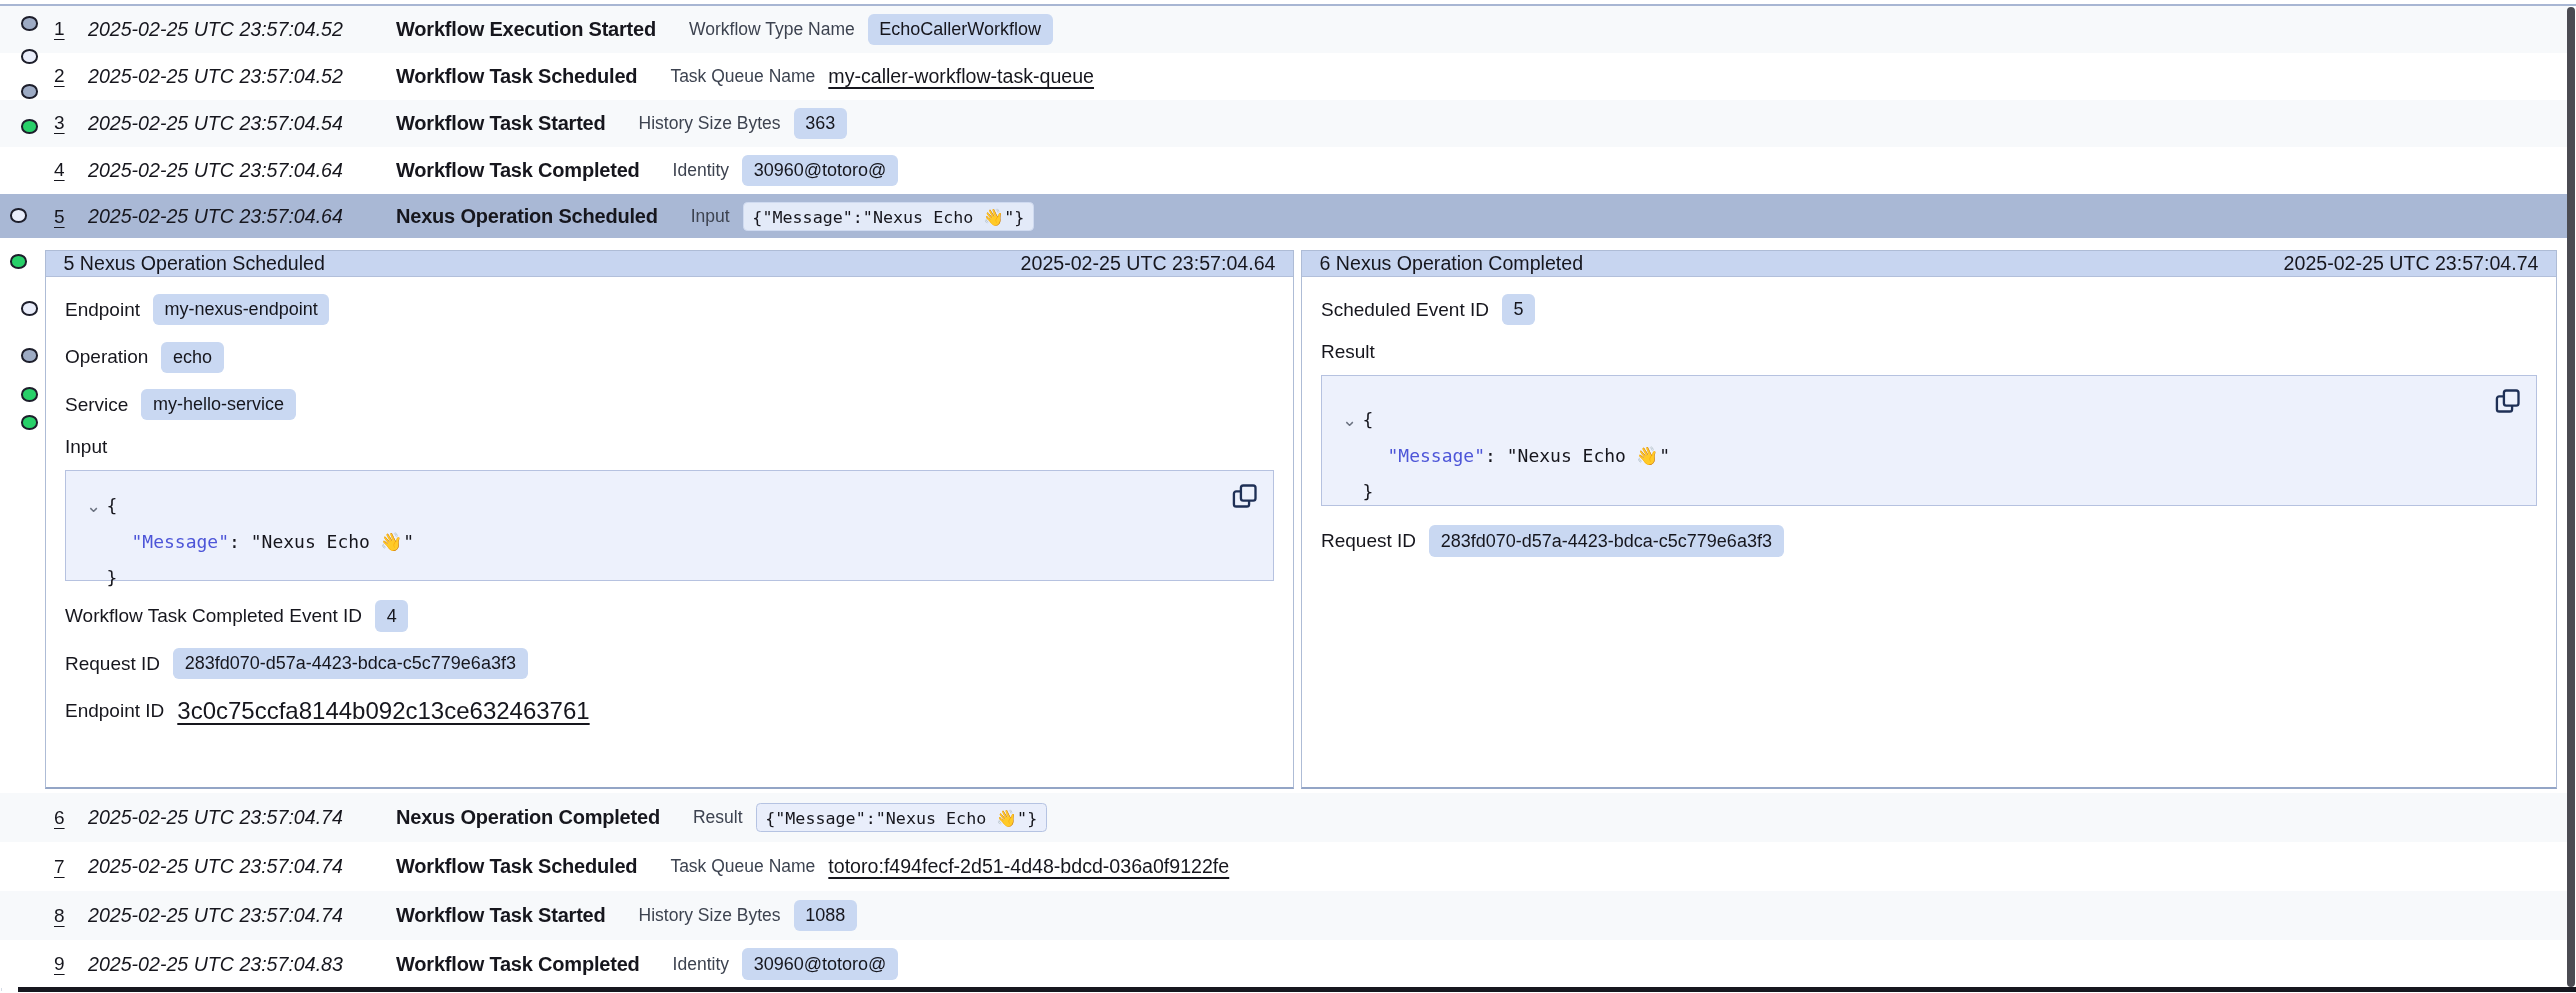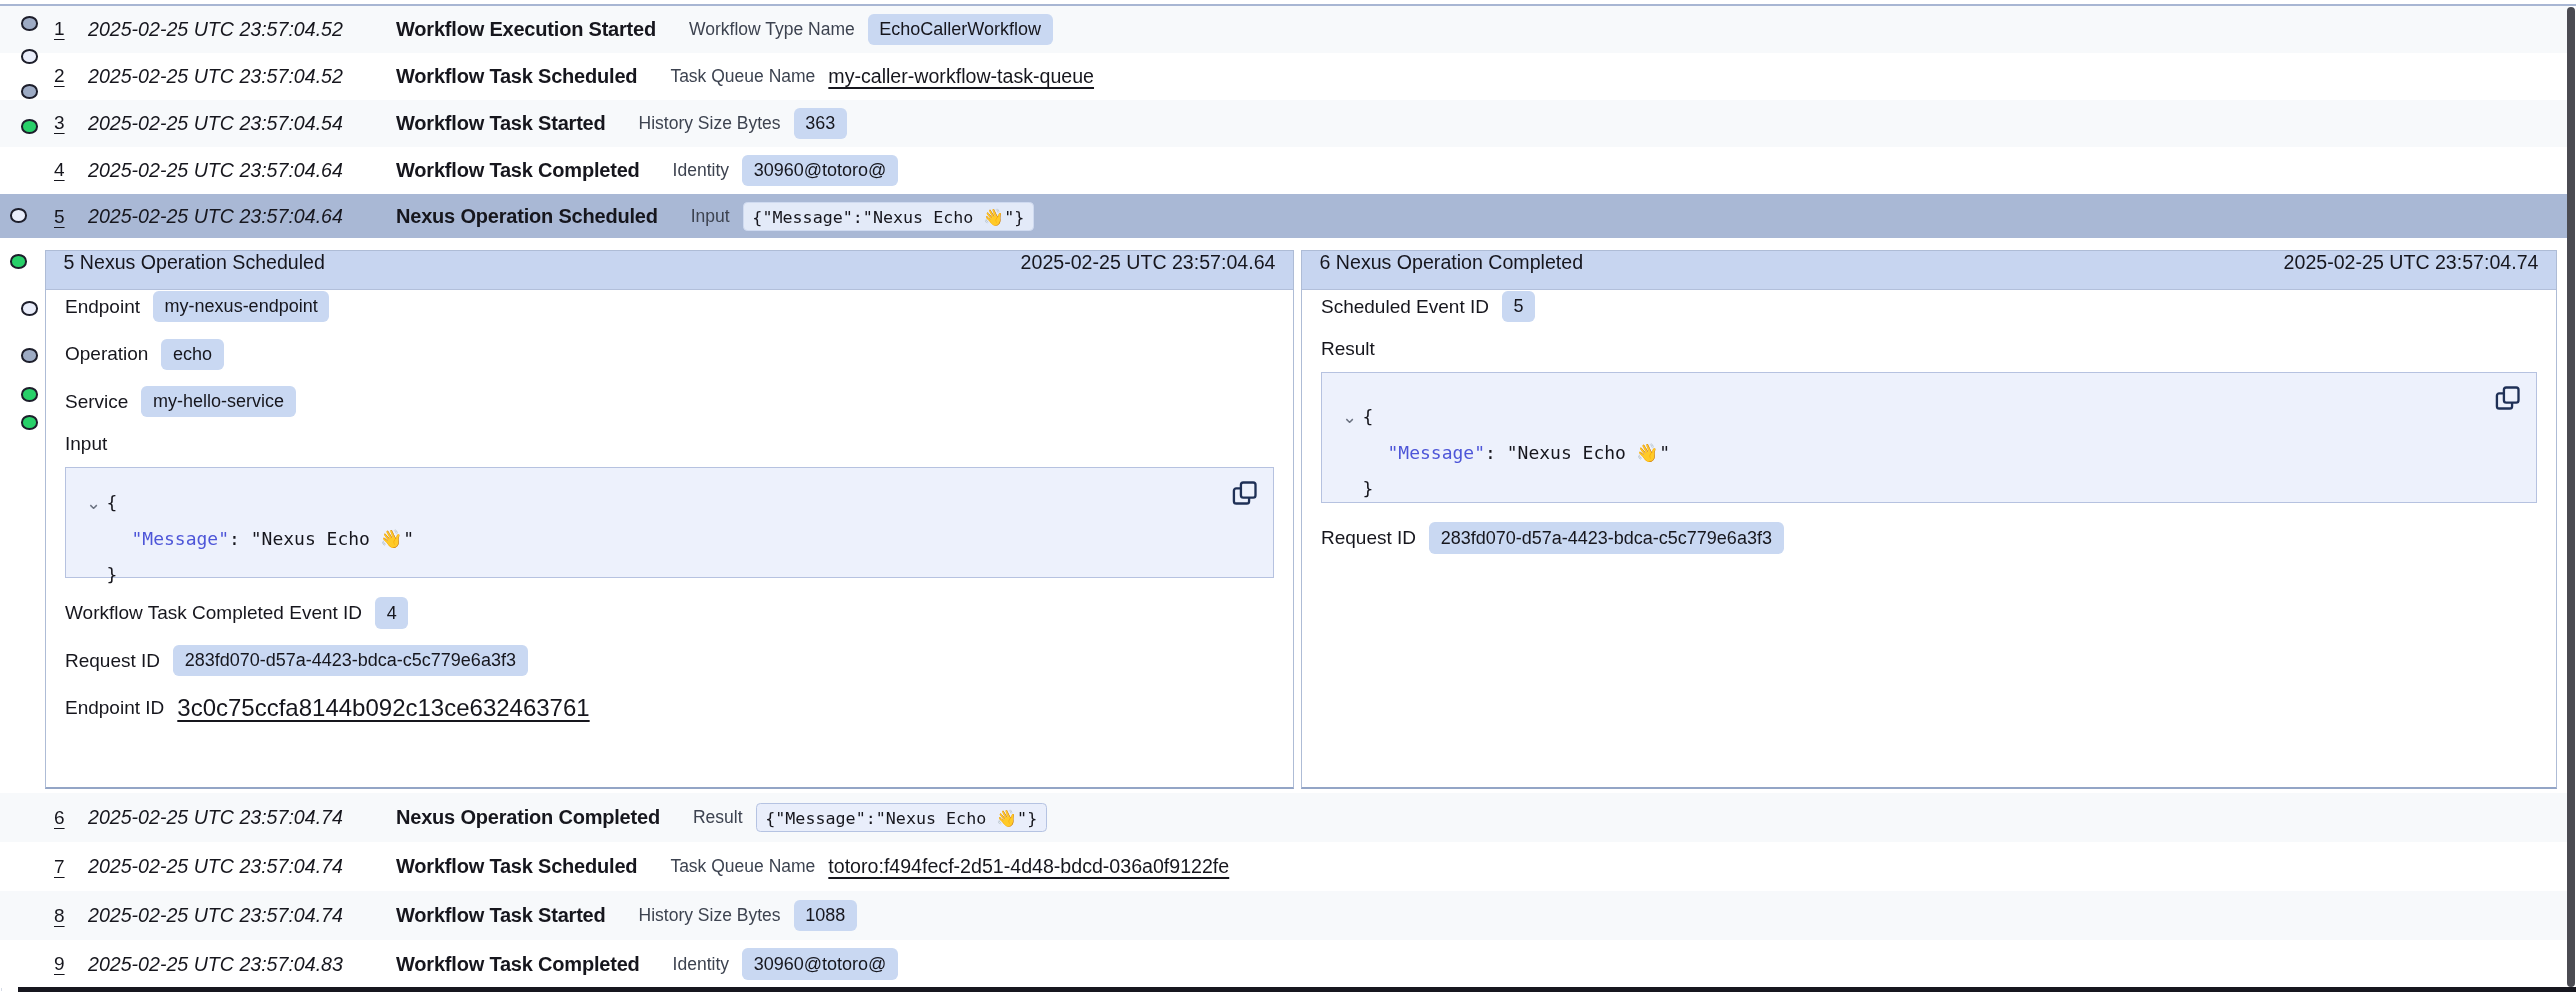--- a/index.html
+++ b/index.html
@@ -41,26 +41,26 @@
   .row.selected .badge.mono{background:#e3eaf8;border-color:#cfdaf0;}
   .vlink{font-size:19.6px;color:#16161d;text-decoration:underline;text-underline-offset:4.4px;
          text-decoration-thickness:1.5px;cursor:pointer;white-space:nowrap;}
 
   
   .expanded{position:absolute;left:0;top:238px;width:2576px;height:555px;background:#ffffff;}
   .card{position:absolute;top:12.4px;height:539px;background:#ffffff;
         border:1.5px solid #aebcd6;border-bottom:2.2px solid #93a5c6;box-sizing:border-box;}
   .card.leftcard{left:45px;width:1249px;}
   .card.rightcard{left:1301px;width:1256px;}
-  .card-header{height:39px;background:#c7d5f0;border-bottom:1.5px solid #b2bfda;
-               display:flex;justify-content:space-between;
+  .card-header{height:26px;background:#c7d5f0;border-bottom:1.5px solid #b2bfda;
+               display:flex;align-items:center;justify-content:space-between;
                padding:0 17.5px;box-sizing:border-box;cursor:pointer;}
   .card-title{font-size:19.6px;}
   .card-ts{font-size:19.6px;}
-  .card-body{padding:0 19px;box-sizing:border-box;}
+  .card-body{padding:16px 19px;box-sizing:border-box;}
   .field{display:flex;align-items:center;height:33px;margin-bottom:14.5px;gap:13px;}
   .flabel{font-size:19px;white-space:nowrap;}
   .section-label{font-size:19px;height:25px;margin-bottom:8.7px;margin-top:2.9px;}
   .codeblock{position:relative;background:#edf1fc;border:1.5px solid #b6c2e0;
              font-family:"DejaVu Sans Mono",monospace;font-size:18px;line-height:36px;
              color:#16161d;padding:17.5px 22px 16px 14.5px;box-sizing:border-box;margin-bottom:19px;}
   .codeblock.tall{padding-top:26px;padding-bottom:25px;}
   .codeline{white-space:pre;}
   .codeline .chev{display:inline-block;width:26px;color:#6b7280;font-family:"Liberation Sans",sans-serif;
                   font-size:17.5px;text-align:center;cursor:pointer;}

